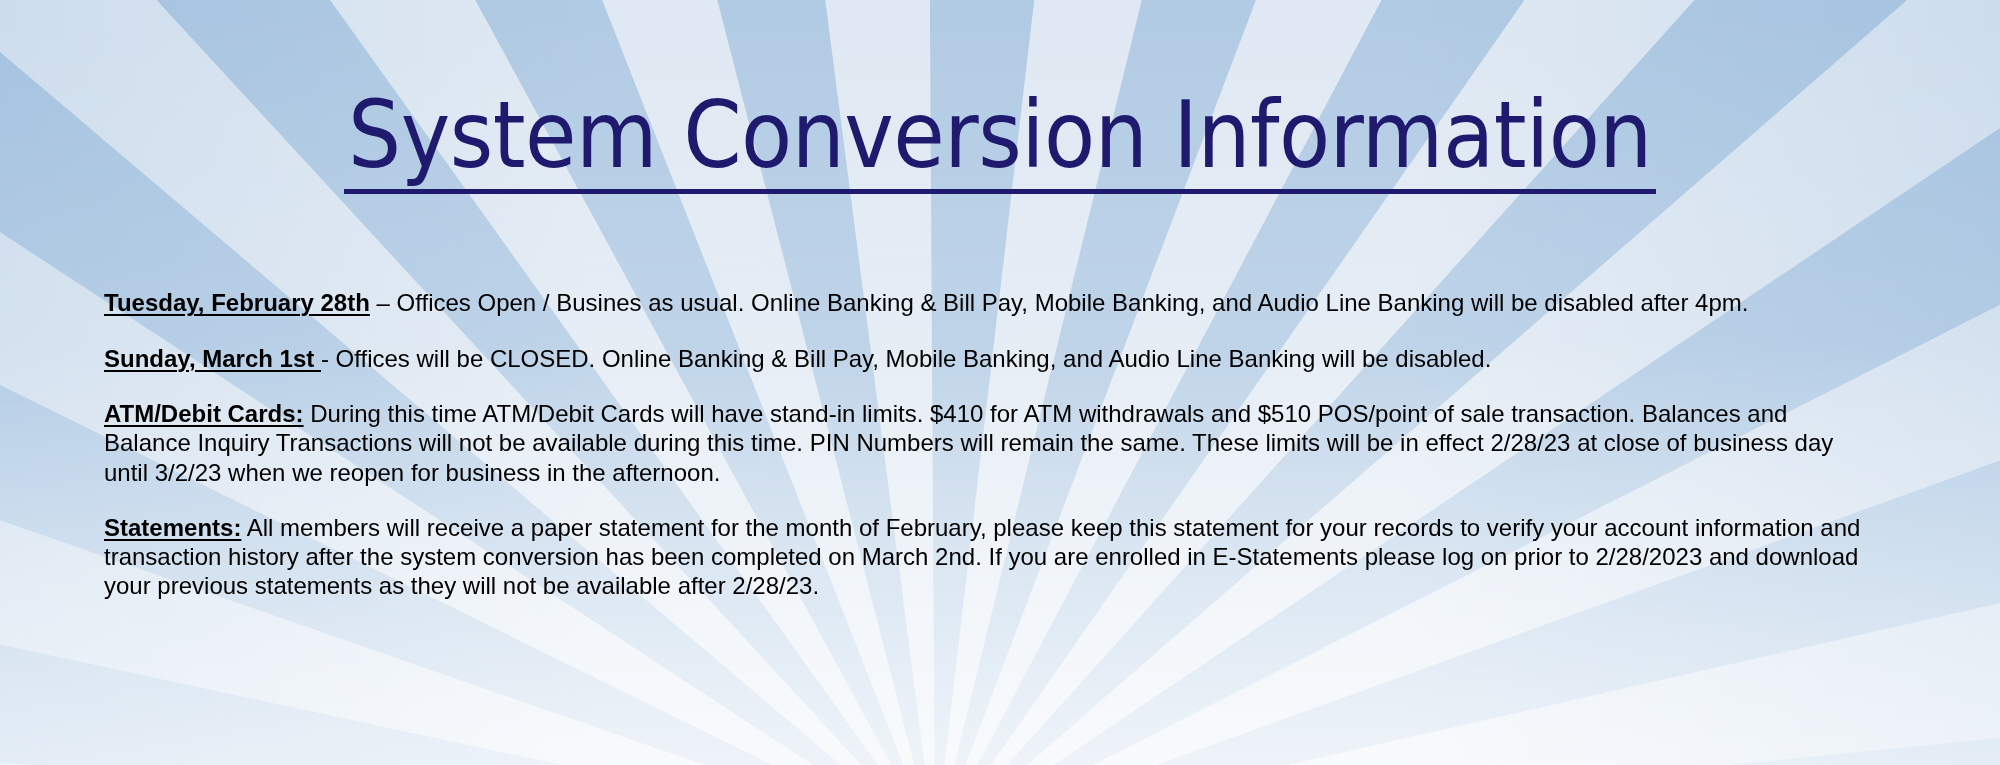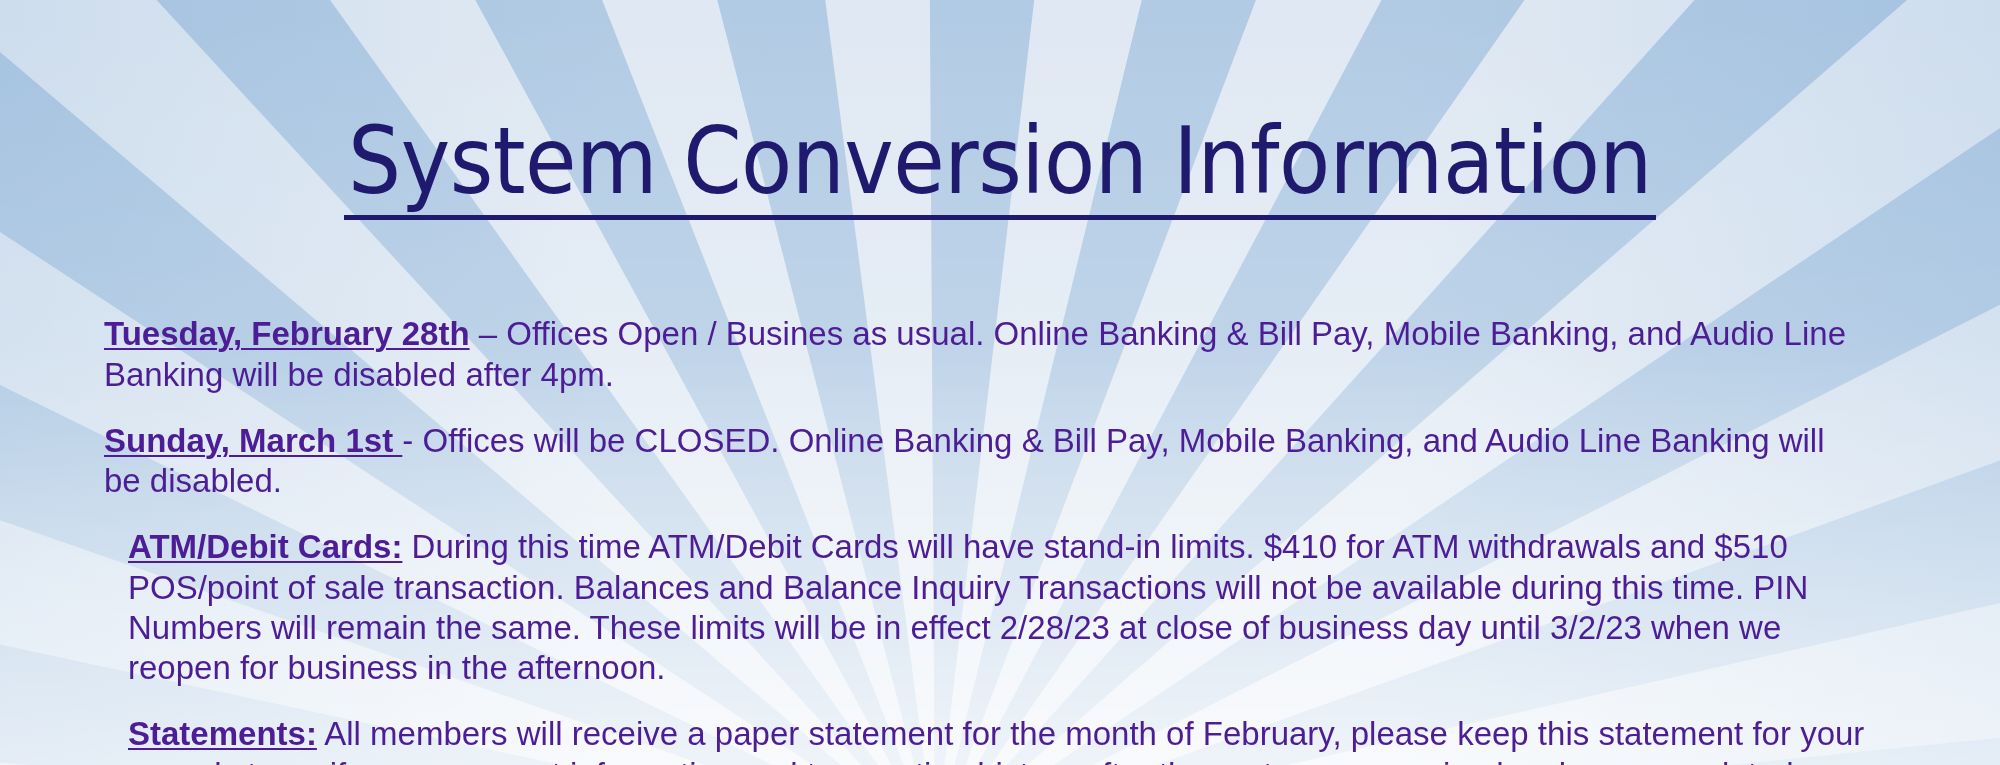--- a/index.html
+++ b/index.html
@@ -49,21 +49,21 @@
 
   
   #content {
     position: absolute;
     inset: 0;
     padding: 0;
   }
 
   .title-wrap {
     text-align: center;
-    padding-top: 52px;
+    padding-top: 26px;
   }
   .page-title {
     display: inline-block;
     font-family: "DejaVu Sans Condensed", "Liberation Sans Narrow", "Liberation Sans", sans-serif;
     font-size: 93px;
     font-weight: 400;
     line-height: 1.02;
     color: #1f1a6e;
     letter-spacing: -0.5px;
     border-bottom: 5px solid #1f1a6e;
@@ -73,28 +73,28 @@
 
   .body-block {
     padding: 0 0 0 104px;
     margin-top: 32px;
     width: 1870px;
     box-sizing: border-box;
   }
 
   p.para {
     margin: 0 0 26px 0;
-    font-size: 33px;
+    font-size: 24px;
     line-height: 1.22;
-    color: #4c1d95;
+    color: #000000;
     font-weight: 400;
     max-width: 1790px;
   }
   p.para.narrow { max-width: 1730px; }
-  p.para.wide   { max-width: 1800px; margin-left: 24px; }
+  p.para.wide   { max-width: 1800px; }
 
   .lead {
     font-weight: 700;
     text-decoration: underline;
     text-underline-offset: 3px;
     text-decoration-thickness: 2px;
   }
 </style>
 </head>
 <body>

